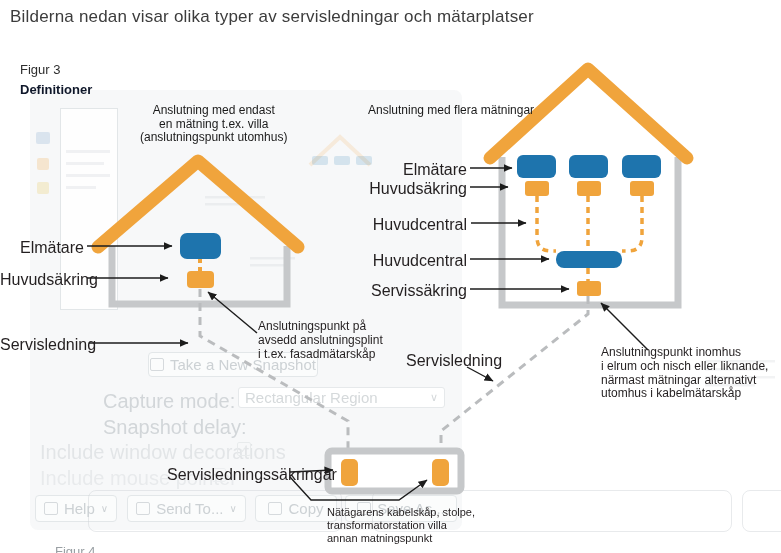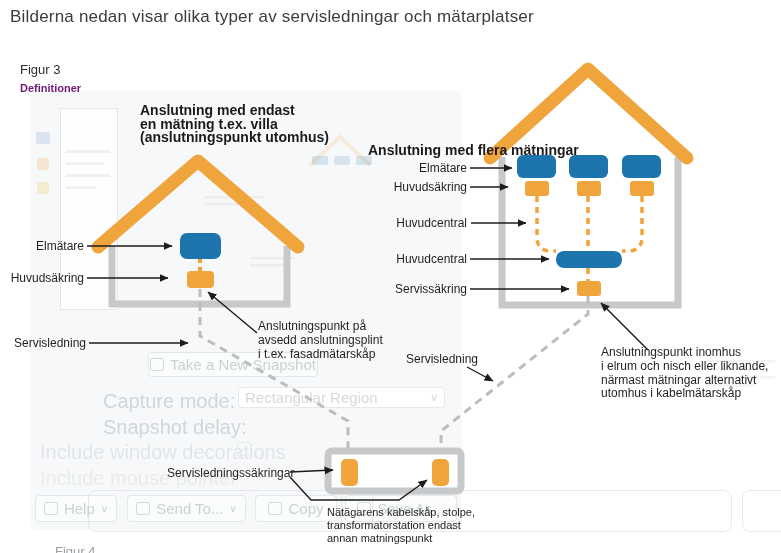--- a/index.html
+++ b/index.html
@@ -2,23 +2,23 @@
 <html><head>
 <meta charset="utf-8">
 <style>
   html,body{margin:0;padding:0;}
   body{width:781px;height:553px;overflow:hidden;background:#ffffff;
        font-family:"Liberation Sans",sans-serif;color:#231f20;position:relative;}
   .abs{position:absolute;}
   
   .page-title{left:10px;top:7px;font-size:17px;color:#3c3c3c;letter-spacing:.2px;}
   .fig-label{left:20px;top:62px;font-size:13px;color:#2e2e2e;}
-  .fig-title{left:20px;top:82px;font-size:11px;font-weight:bold;color:#701a75;}
-  .cap{font-size:14px;font-weight:bold;line-height:13.5px;color:#1a1a1a;}
-  .lbl{font-size:12px;color:#231f20;white-space:nowrap;}
+  .fig-title{left:20px;top:82px;font-size:13px;font-weight:bold;color:#0f172a;}
+  .cap{font-size:12px;font-weight:normal;line-height:13.5px;color:#1a1a1a;text-align:center;}
+  .lbl{font-size:16px;color:#231f20;white-space:nowrap;}
   .lbl.r{text-align:right;}
   .ann{font-size:12px;line-height:13.8px;color:#231f20;white-space:nowrap;}
   .ann.b{font-size:11px;font-weight:normal;line-height:13px;}
   
   .ghost{color:#ced3d6;}
   .g-panel{background:rgba(228,232,235,.30);border-radius:8px;}
   .g-btn{background:rgba(252,253,253,.85);border:1px solid #e3e7e9;border-radius:4px;
          display:flex;align-items:center;justify-content:center;gap:6px;
          font-size:15px;color:#ccd1d4;}
   .g-ico{width:12px;height:11px;border:1.5px solid #d6dadd;border-radius:2px;display:inline-block;}
@@ -165,21 +165,21 @@
 
 <div class="abs page-title">Bilderna nedan visar olika typer av servisledningar och mätarplatser</div>
 <div class="abs fig-label">Figur 3</div>
 <div class="abs fig-title">Definitioner</div>
 
 <div class="abs cap" style="left:140px;top:104px;">
   <div>Anslutning med endast</div>
   <div>en mätning t.ex. villa</div>
   <div>(anslutningspunkt utomhus)</div>
 </div>
-<div class="abs cap" style="left:368px;top:104px;margin-top:40px;">Anslutning med flera mätningar</div>
+<div class="abs cap" style="left:368px;top:104px;">Anslutning med flera mätningar</div>
 
 <div class="abs lbl r" style="left:0;top:239px;width:84px;">Elmätare</div>
 <div class="abs lbl r" style="left:0;top:271px;width:84px;">Huvudsäkring</div>
 <div class="abs lbl r" style="left:0;top:336px;width:86px;">Servisledning</div>
 
 <div class="abs ann" style="left:258px;top:320px;">
   <div>Anslutningspunkt på</div>
   <div>avsedd anslutningsplint</div>
   <div>i t.ex. fasadmätarskåp</div>
 </div>
@@ -195,15 +195,15 @@
   <div>Anslutningspunkt inomhus</div>
   <div>i elrum och nisch eller liknande,</div>
   <div>närmast mätningar alternativt</div>
   <div>utomhus i kabelmätarskåp</div>
 </div>
 
 <div class="abs lbl r" style="left:167px;top:466px;width:120px;">Servisledningssäkringar</div>
 
 <div class="abs ann b" style="left:327px;top:506px;">
   <div>Nätägarens kabelskåp, stolpe,</div>
-  <div>transformatorstation endast</div>
+  <div>transformatorstation villa</div>
   <div>annan matningspunkt</div>
 </div>
 
 </body></html>

